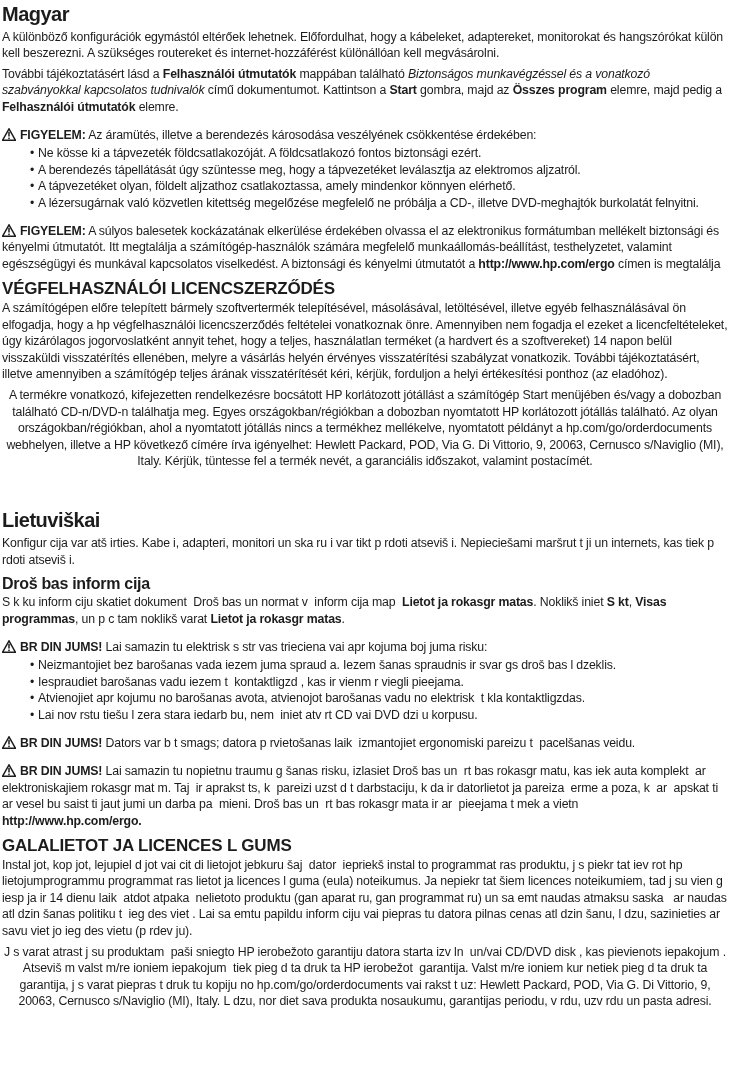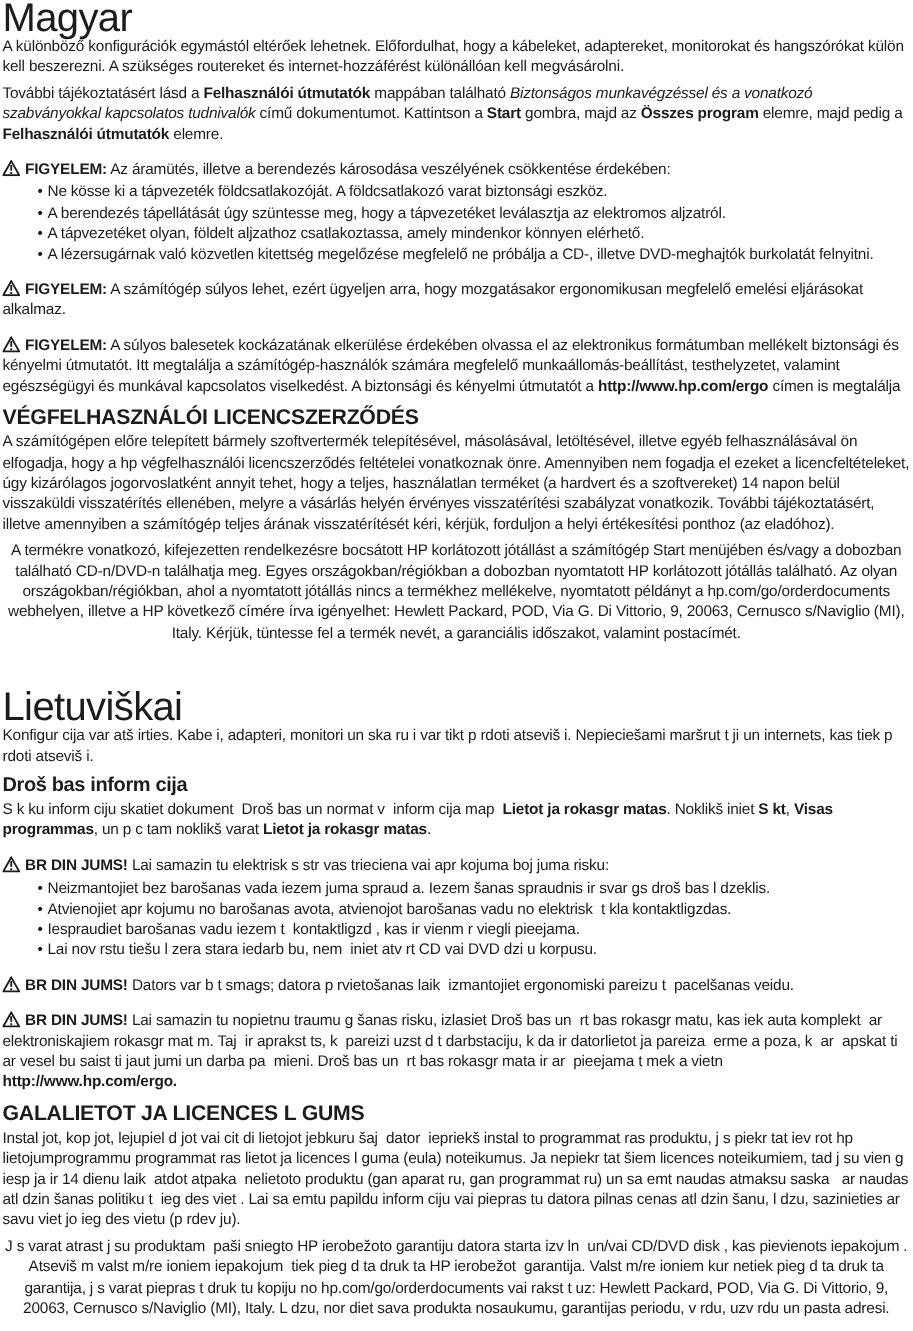--- a/index.html
+++ b/index.html
@@ -6,21 +6,21 @@
   html, body { margin: 0; padding: 0; }
   body {
     width: 730px; height: 1065px; overflow: hidden;
     background: #ffffff; color: #1c1c1c;
     font-family: "Liberation Sans", sans-serif;
     font-size: 12.3px; line-height: 16.4px;
     letter-spacing: -0.15px;
     padding: 1px 2px 0 2px;
   }
   .h1 {
-    font-weight: normal; font-size: 32px; line-height: 26px;
+    font-weight: bold; font-size: 20px; line-height: 26px;
     letter-spacing: -0.5px; margin: 0 0 2px 0;
   }
   .h2 {
     font-weight: bold; font-size: 16px; line-height: 19px;
     letter-spacing: -0.3px; margin: 6px 0 1px 0;
   }
   .h2caps {
     font-weight: bold; font-size: 17px; line-height: 20px;
     letter-spacing: -0.2px; margin: 7px 0 1px 0;
   }
@@ -41,52 +41,47 @@
 <main id="doc-root">
     <div class="h1">Magyar</div>
     <p class="para"><span>A különböző konfigurációk egymástól eltérőek lehetnek. Előfordulhat, hogy a kábeleket, adaptereket, monitorokat és hangszórókat külön kell beszerezni. A szükséges routereket és internet-hozzáférést különállóan kell megvásárolni.</span></p>
     <p class="para"><span>További tájékoztatásért lásd a </span><b>Felhasználói útmutatók</b><span> mappában található </span><i>Biztonságos munkavégzéssel és a vonatkozó szabványokkal kapcsolatos tudnivalók</i><span> című dokumentumot. Kattintson a </span><b>Start</b><span> gombra, majd az </span><b>Összes program</b><span> elemre, majd pedig a </span><b>Felhasználói útmutatók</b><span> elemre.</span></p>
     <p class="warn"><svg class="warn-icon" width="14" height="13" viewBox="0 0 14 13" aria-hidden="true">
         <path d="M7 0.9 L13.4 12.2 L0.6 12.2 Z" fill="none" stroke="currentColor" stroke-width="1.5" stroke-linejoin="miter"></path>
         <rect x="6.25" y="3.9" width="1.5" height="4.6" fill="currentColor"></rect>
         <rect x="6.25" y="9.6" width="1.5" height="1.6" fill="currentColor"></rect>
       </svg><b>FIGYELEM:</b><span> Az áramütés, illetve a berendezés károsodása veszélyének csökkentése érdekében:</span></p>
     <div class="bullets">
-      <div class="bullet-item">Ne kösse ki a tápvezeték földcsatlakozóját. A földcsatlakozó varat biztonsági eszköz.</div>
+      <div class="bullet-item">Ne kösse ki a tápvezeték földcsatlakozóját. A földcsatlakozó fontos biztonsági ezért.</div>
       <div class="bullet-item">A berendezés tápellátását úgy szüntesse meg, hogy a tápvezetéket leválasztja az elektromos aljzatról.</div>
       <div class="bullet-item">A tápvezetéket olyan, földelt aljzathoz csatlakoztassa, amely mindenkor könnyen elérhető.</div>
       <div class="bullet-item">A lézersugárnak való közvetlen kitettség megelőzése megfelelő ne próbálja a CD-, illetve DVD-meghajtók burkolatát felnyitni.</div>
     </div>
-    <p class="warn"><svg class="warn-icon" width="14" height="13" viewBox="0 0 14 13" aria-hidden="true">
-        <path d="M7 0.9 L13.4 12.2 L0.6 12.2 Z" fill="none" stroke="currentColor" stroke-width="1.5" stroke-linejoin="miter"></path>
-        <rect x="6.25" y="3.9" width="1.5" height="4.6" fill="currentColor"></rect>
-        <rect x="6.25" y="9.6" width="1.5" height="1.6" fill="currentColor"></rect>
-      </svg><b>FIGYELEM:</b><span> A számítógép súlyos lehet, ezért ügyeljen arra, hogy mozgatásakor ergonomikusan megfelelő emelési eljárásokat alkalmaz.</span></p>
     <p class="warn"><svg class="warn-icon" width="14" height="13" viewBox="0 0 14 13" aria-hidden="true">
         <path d="M7 0.9 L13.4 12.2 L0.6 12.2 Z" fill="none" stroke="currentColor" stroke-width="1.5" stroke-linejoin="miter"></path>
         <rect x="6.25" y="3.9" width="1.5" height="4.6" fill="currentColor"></rect>
         <rect x="6.25" y="9.6" width="1.5" height="1.6" fill="currentColor"></rect>
       </svg><b>FIGYELEM:</b><span> A súlyos balesetek kockázatának elkerülése érdekében olvassa el az elektronikus formátumban mellékelt biztonsági és kényelmi útmutatót. Itt megtalálja a számítógép-használók számára megfelelő munkaállomás-beállítást, testhelyzetet, valamint egészségügyi és munkával kapcsolatos viselkedést. A biztonsági és kényelmi útmutatót a </span><b>http://www.hp.com/ergo</b><span> címen is megtalálja</span></p>
     <div class="h2caps">VÉGFELHASZNÁLÓI LICENCSZERZŐDÉS</div>
     <p class="para"><span>A számítógépen előre telepített bármely szoftvertermék telepítésével, másolásával, letöltésével, illetve egyéb felhasználásával ön elfogadja, hogy a hp végfelhasználói licencszerződés feltételei vonatkoznak önre. Amennyiben nem fogadja el ezeket a licencfeltételeket, úgy kizárólagos jogorvoslatként annyit tehet, hogy a teljes, használatlan terméket (a hardvert és a szoftvereket) 14 napon belül visszaküldi visszatérítés ellenében, melyre a vásárlás helyén érvényes visszatérítési szabályzat vonatkozik. További tájékoztatásért, illetve amennyiben a számítógép teljes árának visszatérítését kéri, kérjük, forduljon a helyi értékesítési ponthoz (az eladóhoz).</span></p>
     <p class="para spaced"><span>A termékre vonatkozó, kifejezetten rendelkezésre bocsátott HP korlátozott jótállást a számítógép Start menüjében és/vagy a dobozban található CD-n/DVD-n találhatja meg. Egyes országokban/régiókban a dobozban nyomtatott HP korlátozott jótállás található. Az olyan országokban/régiókban, ahol a nyomtatott jótállás nincs a termékhez mellékelve, nyomtatott példányt a hp.com/go/orderdocuments webhelyen, illetve a HP következő címére írva igényelhet: Hewlett Packard, POD, Via G. Di Vittorio, 9, 20063, Cernusco s/Naviglio (MI), Italy. Kérjük, tüntesse fel a termék nevét, a garanciális időszakot, valamint postacímét.</span></p>
     <div class="section-gap"></div>
     <div class="h1">Lietuviškai</div>
     <p class="para"><span>Konfigur cija var atš irties. Kabe i, adapteri, monitori un ska ru i var tikt p rdoti atseviš i. Nepieciešami maršrut t ji un internets, kas tiek p rdoti atseviš i.</span></p>
     <div class="h2">Droš bas inform cija</div>
     <p class="para"><span>S k ku inform ciju skatiet dokument  Droš bas un normat v  inform cija map  </span><b>Lietot ja rokasgr matas</b><span>. Noklikš iniet </span><b>S kt</b><span>, </span><b>Visas programmas</b><span>, un p c tam noklikš varat </span><b>Lietot ja rokasgr matas</b><span>.</span></p>
     <p class="warn"><svg class="warn-icon" width="14" height="13" viewBox="0 0 14 13" aria-hidden="true">
         <path d="M7 0.9 L13.4 12.2 L0.6 12.2 Z" fill="none" stroke="currentColor" stroke-width="1.5" stroke-linejoin="miter"></path>
         <rect x="6.25" y="3.9" width="1.5" height="4.6" fill="currentColor"></rect>
         <rect x="6.25" y="9.6" width="1.5" height="1.6" fill="currentColor"></rect>
       </svg><b>BR DIN JUMS!</b><span> Lai samazin tu elektrisk s str vas trieciena vai apr kojuma boj juma risku:</span></p>
     <div class="bullets">
       <div class="bullet-item">Neizmantojiet bez barošanas vada iezem juma spraud a. Iezem šanas spraudnis ir svar gs droš bas l dzeklis.</div>
+      <div class="bullet-item">Iespraudiet barošanas vadu iezem t  kontaktligzd , kas ir vienm r viegli pieejama.</div>
       <div class="bullet-item">Atvienojiet apr kojumu no barošanas avota, atvienojot barošanas vadu no elektrisk  t kla kontaktligzdas.</div>
-      <div class="bullet-item">Iespraudiet barošanas vadu iezem t  kontaktligzd , kas ir vienm r viegli pieejama.</div>
       <div class="bullet-item">Lai nov rstu tiešu l zera stara iedarb bu, nem  iniet atv rt CD vai DVD dzi u korpusu.</div>
     </div>
     <p class="warn"><svg class="warn-icon" width="14" height="13" viewBox="0 0 14 13" aria-hidden="true">
         <path d="M7 0.9 L13.4 12.2 L0.6 12.2 Z" fill="none" stroke="currentColor" stroke-width="1.5" stroke-linejoin="miter"></path>
         <rect x="6.25" y="3.9" width="1.5" height="4.6" fill="currentColor"></rect>
         <rect x="6.25" y="9.6" width="1.5" height="1.6" fill="currentColor"></rect>
       </svg><b>BR DIN JUMS!</b><span> Dators var b t smags; datora p rvietošanas laik  izmantojiet ergonomiski pareizu t  pacelšanas veidu.</span></p>
     <p class="warn"><svg class="warn-icon" width="14" height="13" viewBox="0 0 14 13" aria-hidden="true">
         <path d="M7 0.9 L13.4 12.2 L0.6 12.2 Z" fill="none" stroke="currentColor" stroke-width="1.5" stroke-linejoin="miter"></path>
         <rect x="6.25" y="3.9" width="1.5" height="4.6" fill="currentColor"></rect>

